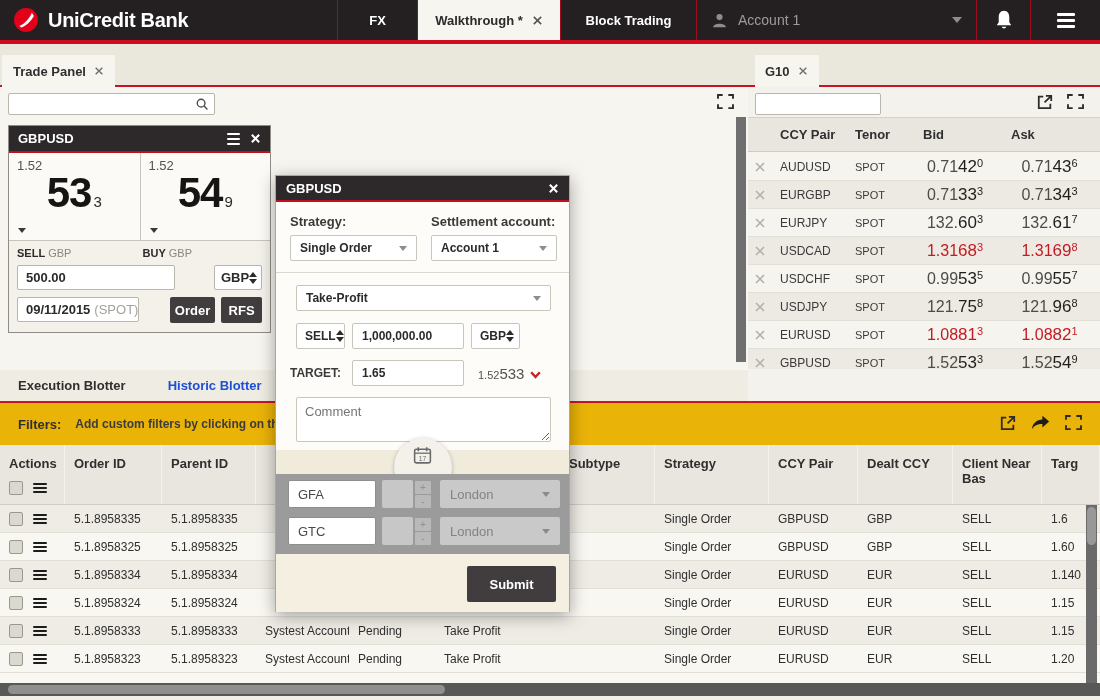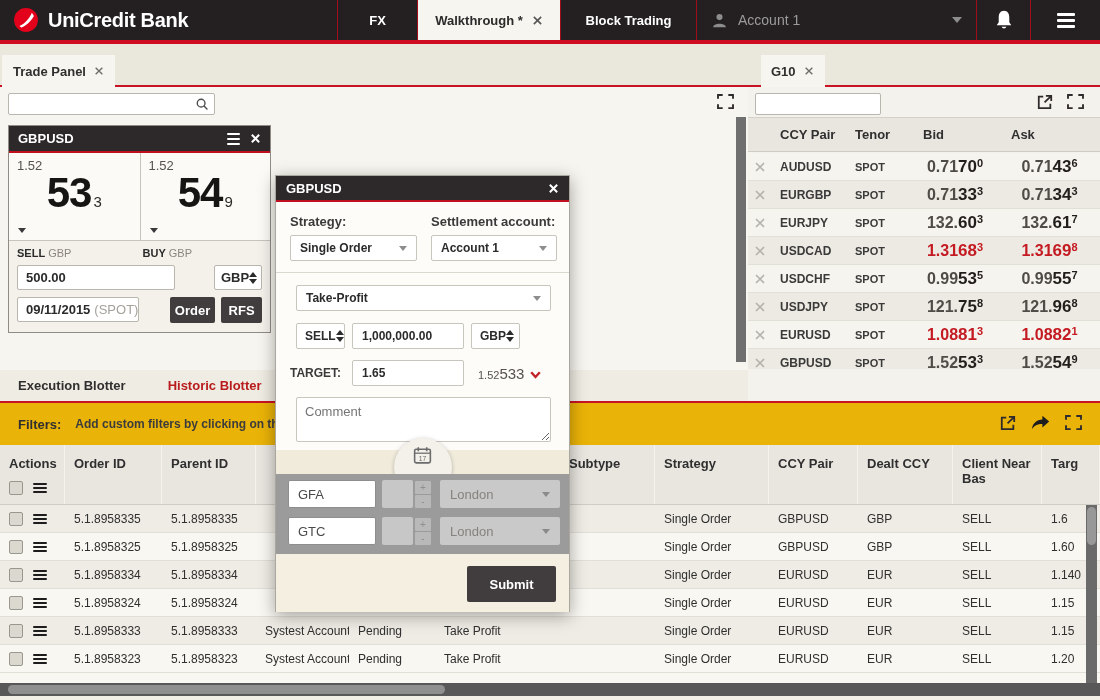--- a/index.html
+++ b/index.html
@@ -71,45 +71,45 @@
   .pw-foot { display:flex; gap:6px; }
   .pw-date { width:122px; white-space:nowrap; }
   .pw-date .tenor { font-weight:normal; color:#a5a29b; margin-left:4px; }
   .btn-dark { background:#413d3e; color:#fff; font-weight:bold; font-size:13px; border:none; border-radius:2px; height:26px; cursor:pointer; font-family:inherit; }
   .btn-order { width:53px; margin-left:25px; }
   .btn-rfs { width:48px; }
 
   
   .right-panel { left:748px; top:44px; width:352px; height:358px; background:#f4f2ec; }
   .rp-tabs { height:43px; }
-  .rp-tabs .ptab { margin-left:13px;padding-left:10px; }
+  .rp-tabs .ptab { margin-left:7px;padding-left:10px; }
   .rp-search { position:absolute; left:7px; top:49px; width:126px; }
   .rp-icons { position:absolute; right:16px; top:50px; display:flex; gap:14px; }
-  .rgrid { display:grid; grid-template-columns:23px 75px 65px 88px 1fr; align-items:center;font-weight:bold; }
+  .rgrid { display:grid; grid-template-columns:23px 75px 65px 88px 1fr; align-items:center; }
   .rhead { position:absolute; left:0; top:73px; width:352px; height:35px; background:#e9e6e0; border-top:1px solid #d4d1c9; border-bottom:1px solid #cfccc4; font-size:13px; font-weight:bold; color:#2f2f2f; }
   .rhead > div { padding-left:9px; }
   .rhead .num { padding-left:12px; }
   .rbody { position:absolute; left:0; top:109px; width:352px; height:216px; overflow:hidden; }
   .rrow { height:28px; border-bottom:1px solid #e2dfd7; }
   .rrow:nth-child(odd) { background:#f6f4ee; }
   .rrow:nth-child(even) { background:#edeae3; }
   .rrow .pair, .rrow .tenor { padding-left:9px; font-size:12px; color:#3a3a3a; }
   .rrow .tenor { font-size:11px; }
   .rclose { display:flex; justify-content:center; color:#b5b2aa; cursor:pointer; }
   .quote { text-align:center; white-space:nowrap; }
   .pfx { font-size:16px; color:#4f4b47; }
   .pip { font-size:17px; color:#211e1c; }
   .psup { font-size:11px; color:#211e1c; position:relative; top:-5px; }
   .red .pfx, .red .pip, .red .psup { color:#c41a22; }
 
   
   .blotter { left:0; top:370px; width:1100px; height:330px; }
   .bl-tabs { position:absolute; left:0; top:0; width:748px; height:31px; background:#efece3; display:flex; align-items:center; gap:42px; padding-left:18px; font-size:13px; font-weight:bold; }
   .bl-tab-active { color:#2f2f2f; cursor:pointer; }
-  .bl-tab { color:#b91c1c; cursor:pointer; }
+  .bl-tab { color:#1d4ed8; cursor:pointer; }
   .bl-redline { position:absolute; left:0; top:31px; width:1100px; height:2px; background:#c81325; }
   .bl-filters { position:absolute; left:0; top:33px; width:1100px; height:42px; background:#eab308; display:flex; align-items:center; }
   .bl-filters .flabel { font-size:13px; font-weight:bold; color:#2f2f2f; margin-left:18px; }
   .bl-filters .fhint { font-size:12px; font-weight:bold; color:#3c3c3c; margin-left:14px; width:560px; overflow:hidden; white-space:nowrap; }
   .bl-icons { position:absolute; right:18px; top:45px; display:flex; gap:15px; }
 
   .bgrid { display:grid; grid-template-columns:65px 97px 94px 93px 86px 125px 95px 114px 89px 95px 89px 1fr; }
   .bhead { position:absolute; left:0; top:75px; width:1100px; height:60px; background:#e9e6e0; border-bottom:1px solid #cfccc4; font-size:13px; font-weight:bold; color:#2f2f2f; }
   .bhead > div { padding:11px 0 0 9px; border-right:1px solid #f5f3ec; }
   .bhead .hactions { display:flex; flex-direction:column; justify-content:space-between; padding-bottom:9px; }
@@ -330,21 +330,21 @@
   </div>
   <div class="rbody">
     <div class="rgrid rrow">
       <span class="rclose">
           <svg width="12" height="12" viewBox="0 0 12 12">
             <path d="M2 2 L10 10 M10 2 L2 10" stroke="#b5b2aa" stroke-width="1.6"></path>
           </svg>
         </span>
       <span class="pair">AUDUSD</span>
       <span class="tenor">SPOT</span>
-      <span class="quote"><span class="pfx">0.71</span><span class="pip">70</span><span class="psup">0</span></span>
+      <span class="quote"><span class="pfx">0.71</span><span class="pip">42</span><span class="psup">0</span></span>
       <span class="quote"><span class="pfx">0.71</span><span class="pip">43</span><span class="psup">6</span></span>
     </div>
     <div class="rgrid rrow">
       <span class="rclose">
           <svg width="12" height="12" viewBox="0 0 12 12">
             <path d="M2 2 L10 10 M10 2 L2 10" stroke="#b5b2aa" stroke-width="1.6"></path>
           </svg>
         </span>
       <span class="pair">EURGBP</span>
       <span class="tenor">SPOT</span>

